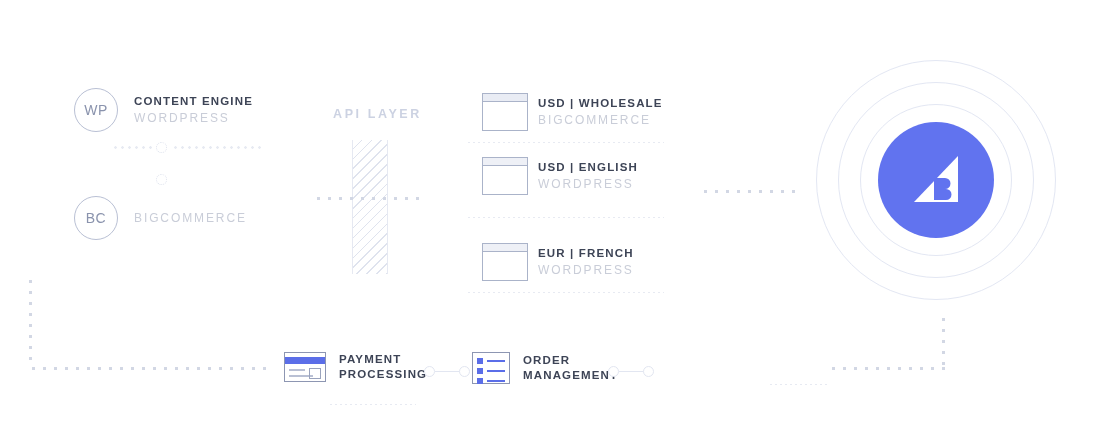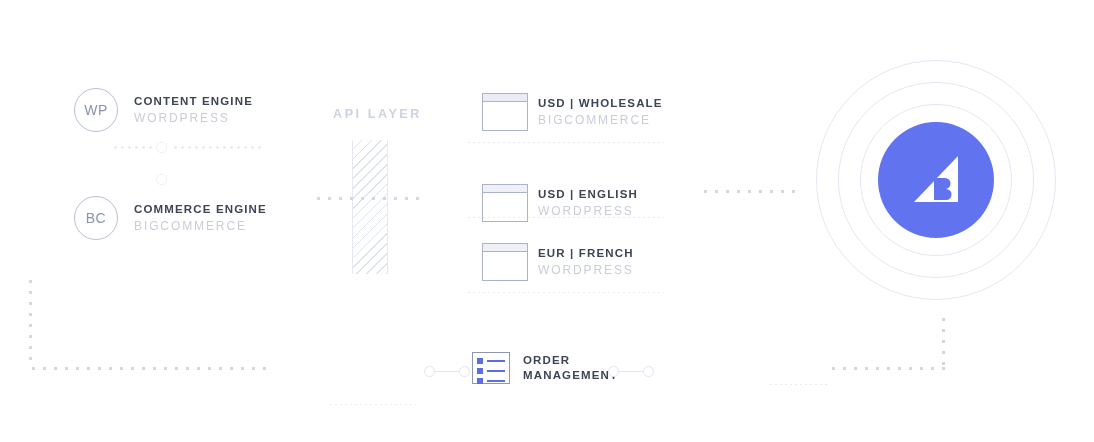--- a/index.html
+++ b/index.html
@@ -258,21 +258,20 @@
       <div class="title">CONTENT ENGINE</div>
       <div class="subtitle">WORDPRESS</div>
     </div>
   </div>
 
   <div class="engine" style="left:74px; top:196px;">
     <div class="engine-circle">
       <span>BC</span>
     </div>
     <div class="engine-text">
-      <div class="title">COMMERCE ENGINE</div>
       <div class="subtitle">BIGCOMMERCE</div>
     </div>
   </div>
 
   <div class="dotline-faint" style="left:112px; top:146px; width:46px;"></div>
   <div class="node-ring" style="left:156px; top:142px;"></div>
   <div class="dotline-faint" style="left:172px; top:146px; width:90px;"></div>
   <div class="node-ring" style="left:156px; top:174px;"></div>
 
 
@@ -285,40 +284,52 @@
 
   <div class="storefront" style="left:482px; top:93px;">
     <div class="win-icon"></div>
     <div class="storefront-text">
       <div class="title">USD | WHOLESALE</div>
       <div class="subtitle">BIGCOMMERCE</div>
     </div>
   </div>
   <div class="sep" style="left:468px; top:142px; width:196px;"></div>
 
-  <div class="storefront" style="left:482px; top:184px;">
+  <div class="storefront" style="left:482px; top:157px;">
     <div class="win-icon plain"></div>
     <div class="storefront-text">
       <div class="title">USD | ENGLISH</div>
       <div class="subtitle">WORDPRESS</div>
     </div>
   </div>
   <div class="sep" style="left:468px; top:217px; width:196px;"></div>
 
   <div class="storefront" style="left:482px; top:243px;">
     <div class="win-icon plain"></div>
     <div class="storefront-text">
       <div class="title">EUR | FRENCH</div>
       <div class="subtitle">WORDPRESS</div>
     </div>
   </div>
   <div class="sep" style="left:468px; top:292px; width:196px;"></div>
 
   <div class="dotline-h" style="left:700px; top:189px; width:98px;"></div>
 
+  <div class="service" style="left:284px; top:352px;">
+    <div class="icon-card">
+      <div class="stripe"></div>
+        <div class="ln ln1"></div>
+      <div class="ln ln2"></div>
+        <div class="sq"></div>
+    </div>
+    <div class="service-text">
+      <div class="title">PAYMENT</div>
+      <div class="title">PROCESSING</div>
+    </div>
+  </div>
 
   <div class="node-ring solid" style="left:424px; top:366px;"></div>
   <div class="link-bar" style="left:435px; top:371px; width:26px;"></div>
   <div class="node-ring solid" style="left:459px; top:366px;"></div>
 
   <div class="service" style="left:472px; top:352px;">
     <div class="icon-list">
       <div class="row">
           <div class="bullet"></div>
           <div class="bar"></div>

